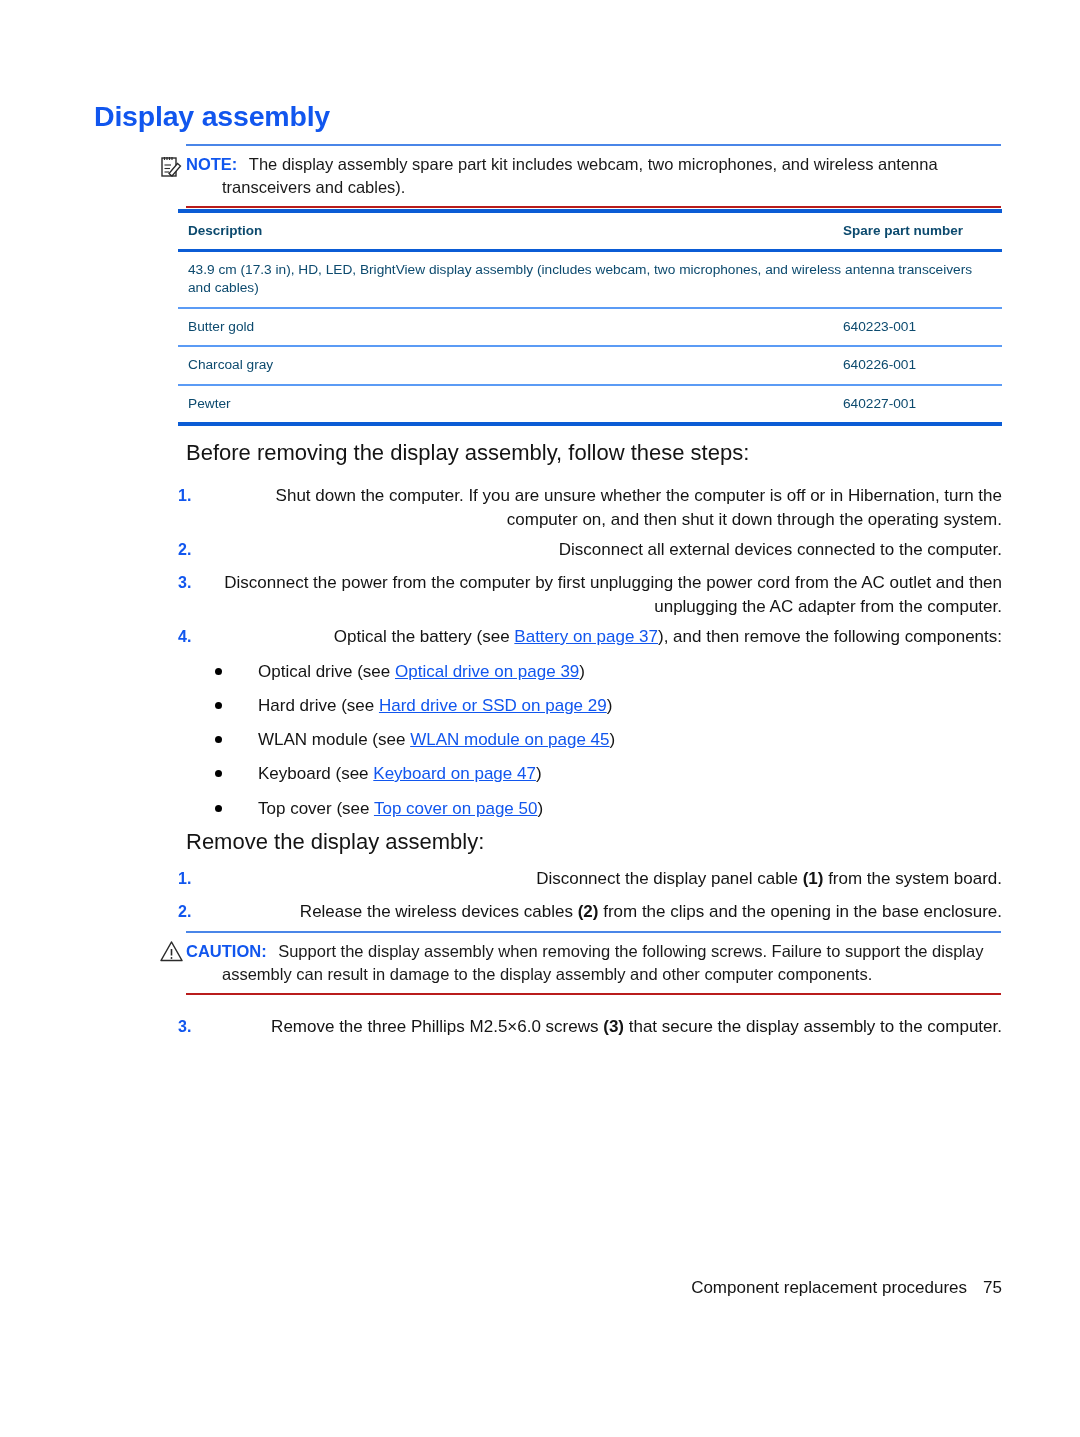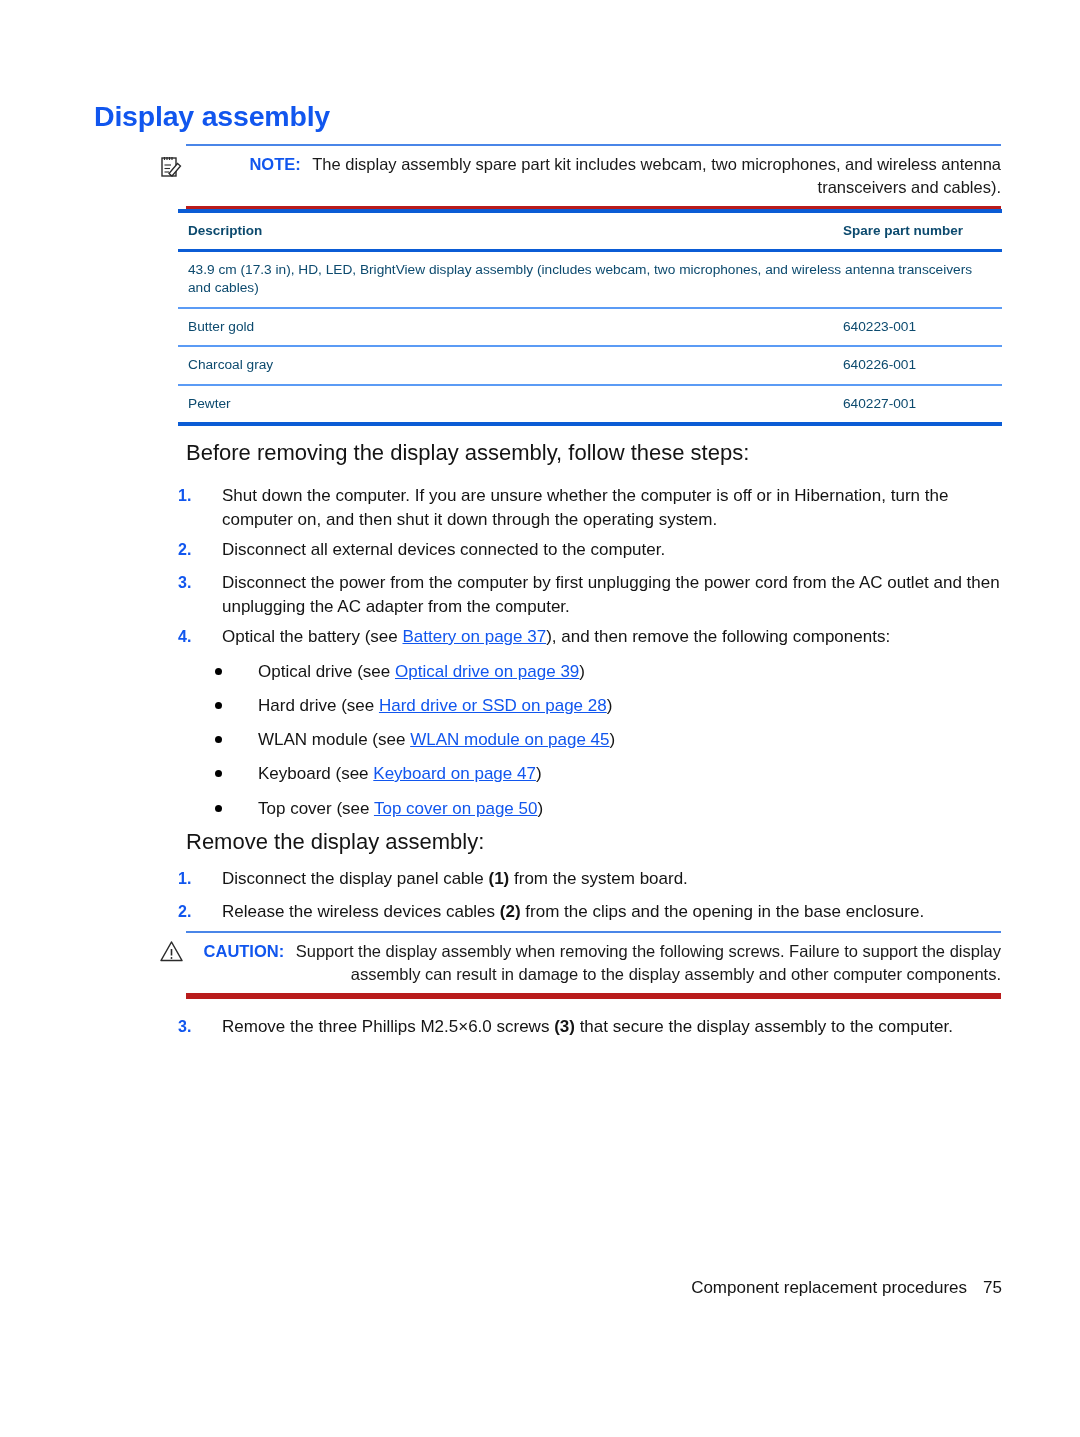--- a/index.html
+++ b/index.html
@@ -35,23 +35,22 @@
     white-space: nowrap;
   }
 
   
   .admon {
     position: absolute;
     left: 186px;
     width: 815px;
     box-sizing: border-box;
     border-top: 2px solid #4a86e8;
-    border-bottom: 6px solid #b91c1c;
+    border-bottom: 2px solid #b91c1c;
     padding: 7px 0 8px 0;
-    text-align: right;
   }
   .admon .body {
     font-size: 16.5px;
     line-height: 22.5px;
     color: #1a1a1a;
     padding-left: 36px;
     text-indent: -36px;
   }
   .admon .label {
     color: #1156ee;
@@ -132,20 +131,21 @@
     top: 0px;
     width: 34px;
     text-align: left;
     font-weight: bold;
     color: #1156ee;
     font-size: 16px;
   }
   .step .txt {
     display: block;
     margin-left: 44px;
+    text-align: right;
   }
 
   
   .bullet {
     position: absolute;
     left: 215px;
     width: 790px;
     font-size: 17px;
     line-height: 23.5px;
     color: #141414;
@@ -256,21 +256,21 @@
     <span class="txt"><span>Optical the battery (see </span><a class="xref" href="#">Battery on page 37</a><span>), and then remove the following components:</span></span>
   </div>
 
   <div class="bullet" style="top:660px;">
     <span class="dot"></span>
     <span class="txt"><span>Optical drive (see </span><a class="xref" href="#">Optical drive on page 39</a><span>)</span></span>
   </div>
 
   <div class="bullet" style="top:694px;">
     <span class="dot"></span>
-    <span class="txt"><span>Hard drive (see </span><a class="xref" href="#">Hard drive or SSD on page 28</a><span>)</span></span>
+    <span class="txt"><span>Hard drive (see </span><a class="xref" href="#">Hard drive or SSD on page 29</a><span>)</span></span>
   </div>
 
   <div class="bullet" style="top:728px;">
     <span class="dot"></span>
     <span class="txt"><span>WLAN module (see </span><a class="xref" href="#">WLAN module on page 45</a><span>)</span></span>
   </div>
 
   <div class="bullet" style="top:762px;">
     <span class="dot"></span>
     <span class="txt"><span>Keyboard (see </span><a class="xref" href="#">Keyboard on page 47</a><span>)</span></span>

